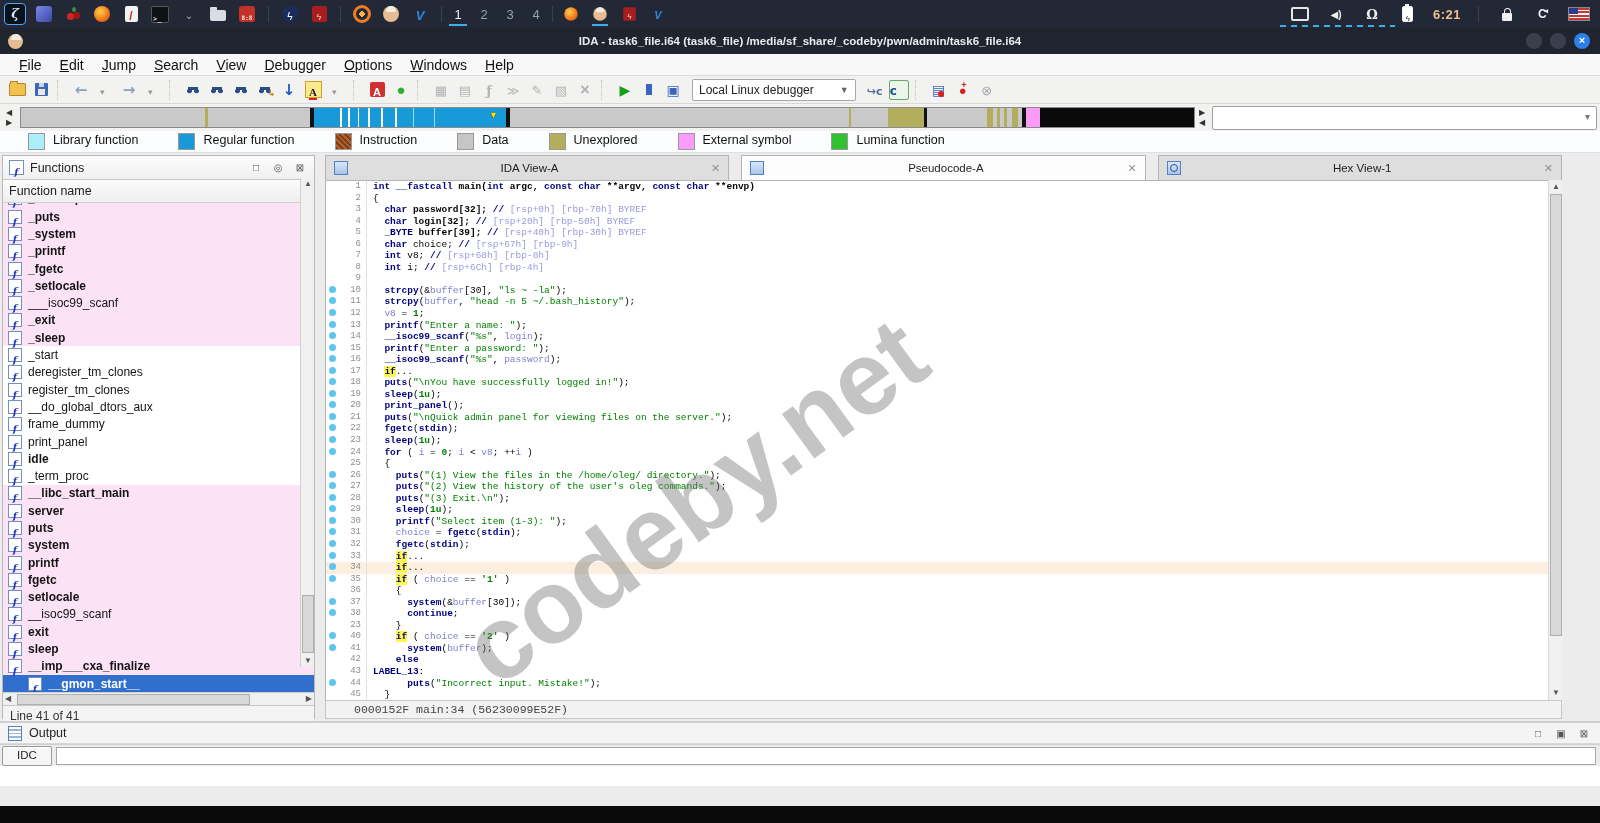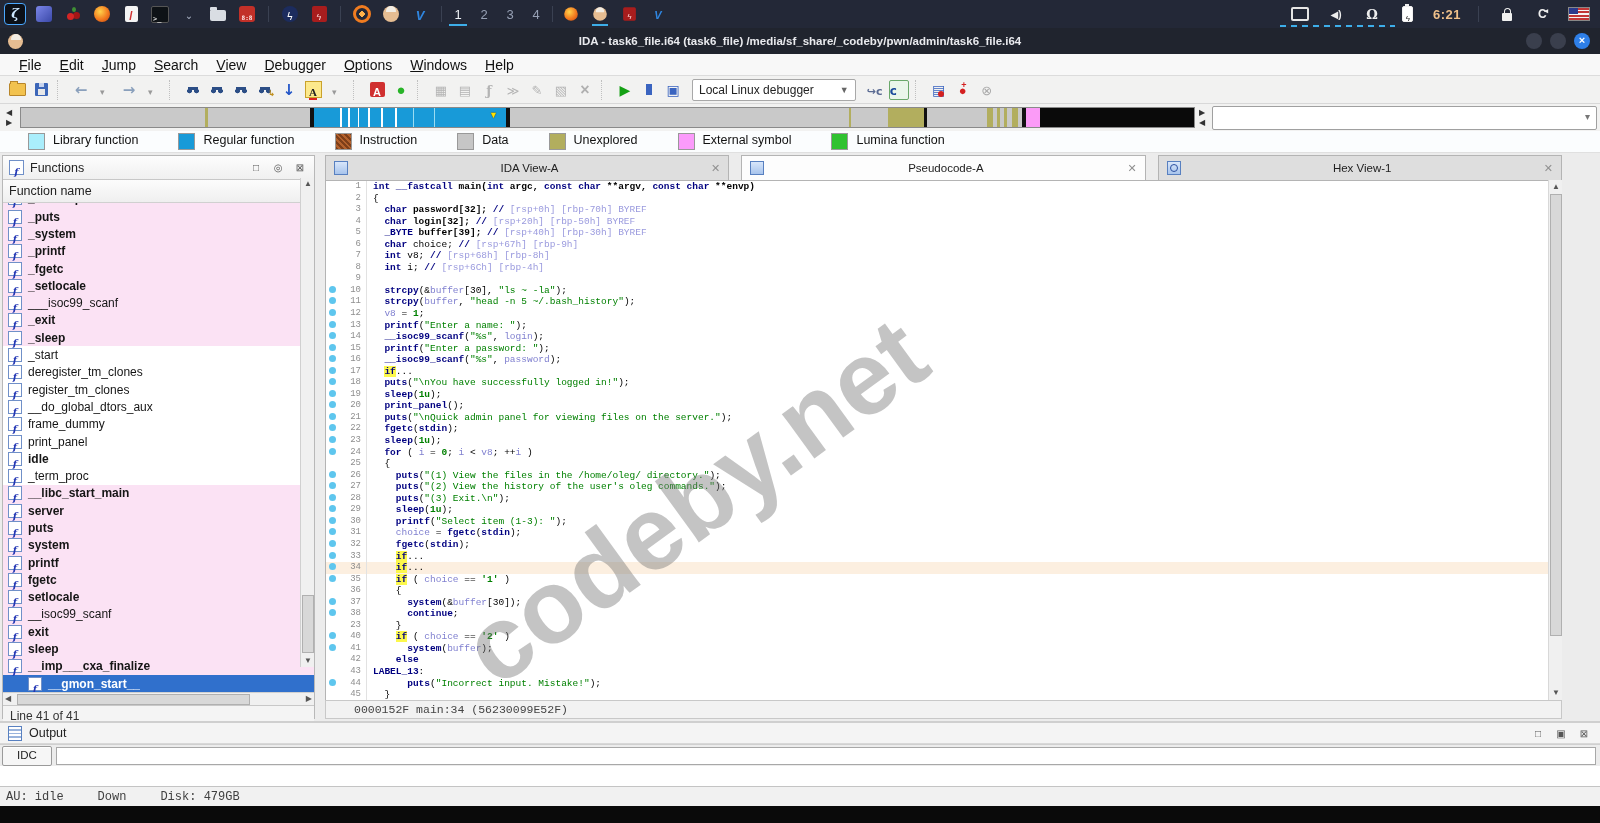--- a/index.html
+++ b/index.html
@@ -908,19 +908,14 @@
       <span class="fn-wbtn">□</span>
       <span class="fn-wbtn">▣</span>
       <span class="fn-wbtn">⊠</span>
     </div>
     <div id="idc-row">
       <div id="idc-btn">IDC</div>
       <div id="idc-input"></div>
     </div>
   </div>
 
-  <div id="statusbar" class="abs">
-    <span>AU: idle</span>
-    <span>Down</span>
-    <span>Disk: 479GB</span>
-  </div>
   <div id="blackstrip" class="abs"></div>
 </div>
 
 </body></html>

